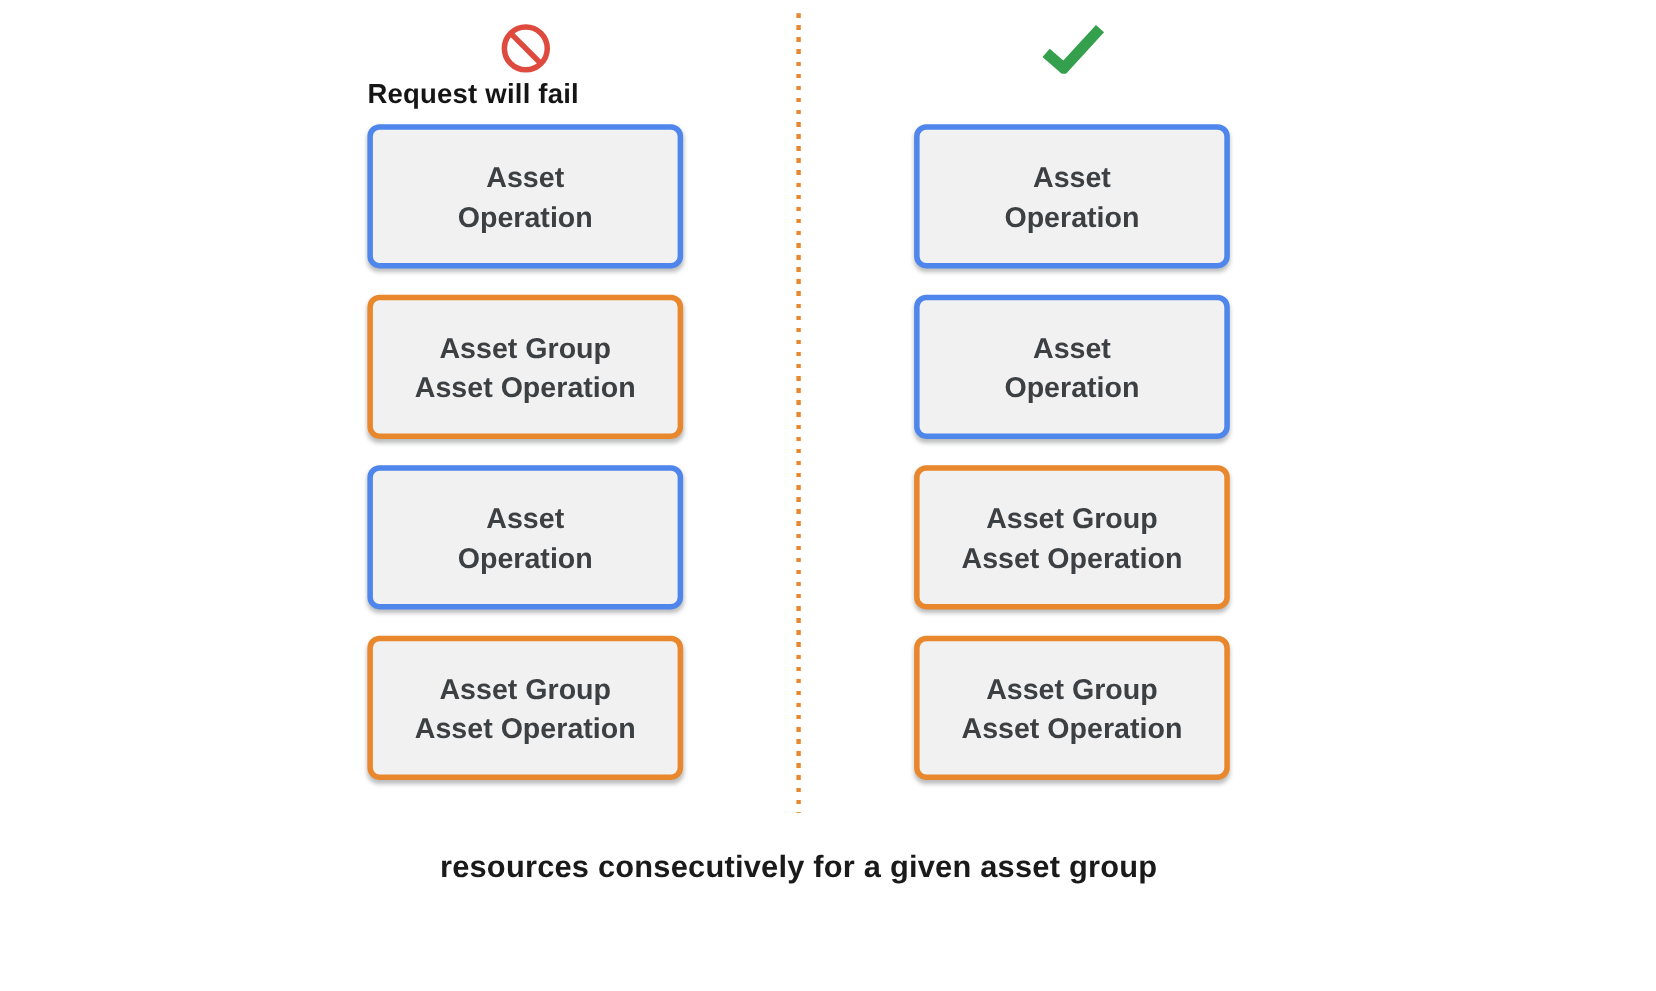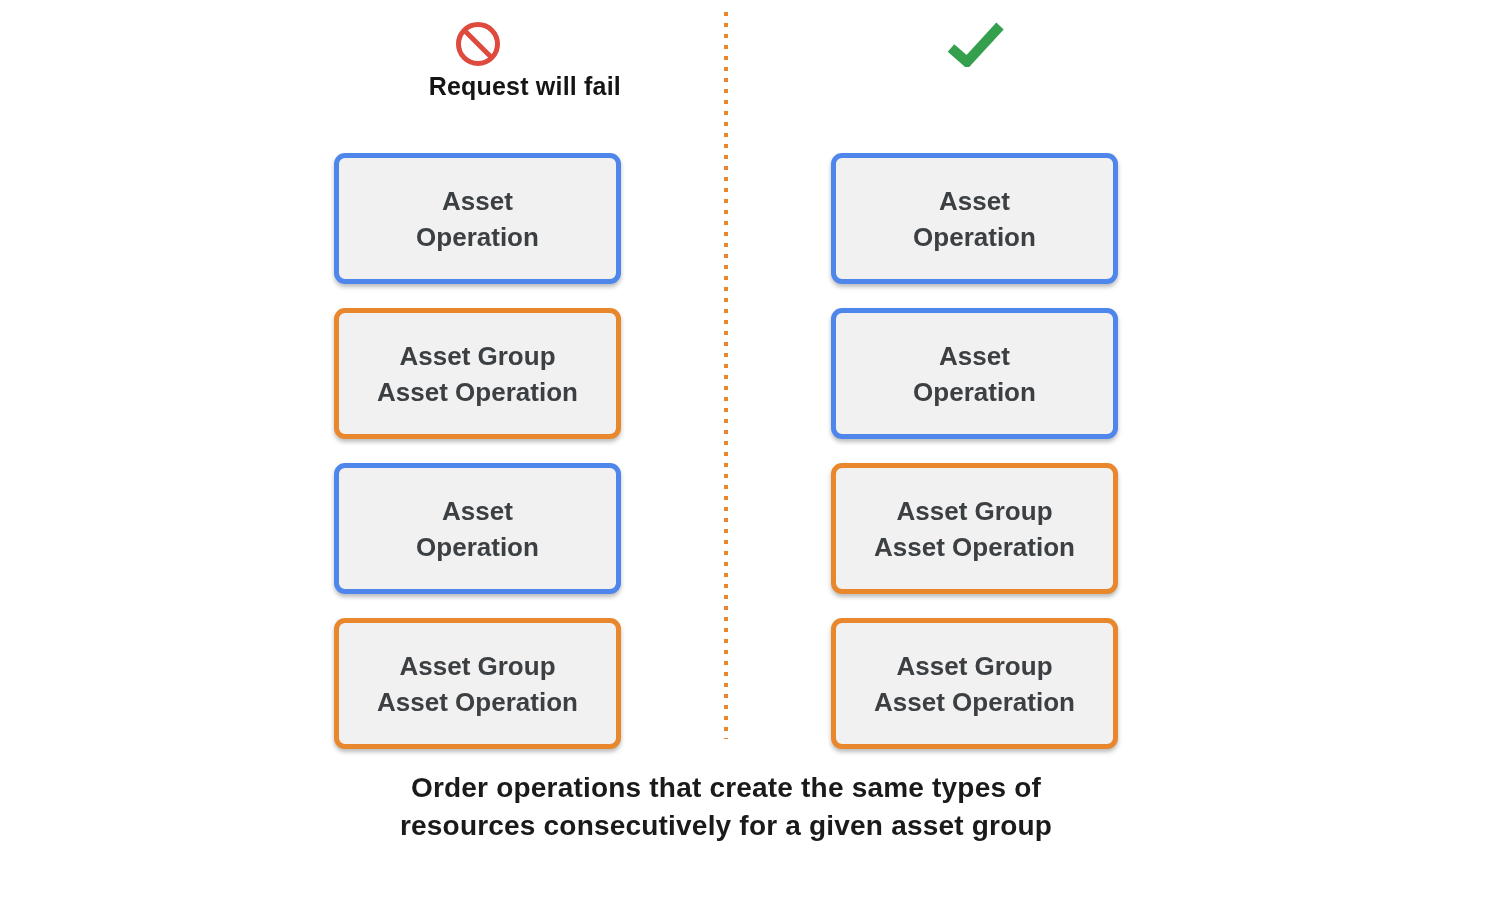--- a/index.html
+++ b/index.html
@@ -21,21 +21,21 @@
     position:relative;
     width:1505px;
     height:901px;
     background:#ffffff;
     overflow:hidden;
   }
   .col-header{
     position:absolute;
     top:20px;
     width:287px;
-    text-align:right;
+    text-align:left;
   }
   .col-header .icon-wrap{
     height:48px;
     display:flex;
     align-items:center;
     justify-content:center;
   }
   .col-header .col-title{
     margin-top:4px;
     font-size:25px;
@@ -57,21 +57,20 @@
     box-shadow:0 3px 4px rgba(60,64,67,0.35);
     display:flex;
     flex-direction:column;
     align-items:center;
     justify-content:center;
     text-align:center;
     font-size:26px;
     font-weight:700;
     color:var(--box-text);
     line-height:36px;
-    margin-top:40px;
   }
   .box.blue{border-color:var(--asset-operation-border);}
   .box.orange{border-color:var(--asset-group-border);}
   .col-left{left:334px;}
   .col-right{left:831px;}
   .row-1{top:113px;}
   .row-2{top:268px;}
   .row-3{top:423px;}
   .row-4{top:578px;}
   .divider{
@@ -152,17 +151,16 @@
   <div class="box orange col-right row-3">
     <div>Asset Group</div>
     <div>Asset Operation</div>
   </div>
   <div class="box orange col-right row-4">
     <div>Asset Group</div>
     <div>Asset Operation</div>
   </div>
 
   <div class="caption">
-    <div>Order operations that create the same types of</div>
     <div>resources consecutively for a given asset group</div>
   </div>
 
 </div>
 
 </body></html>

